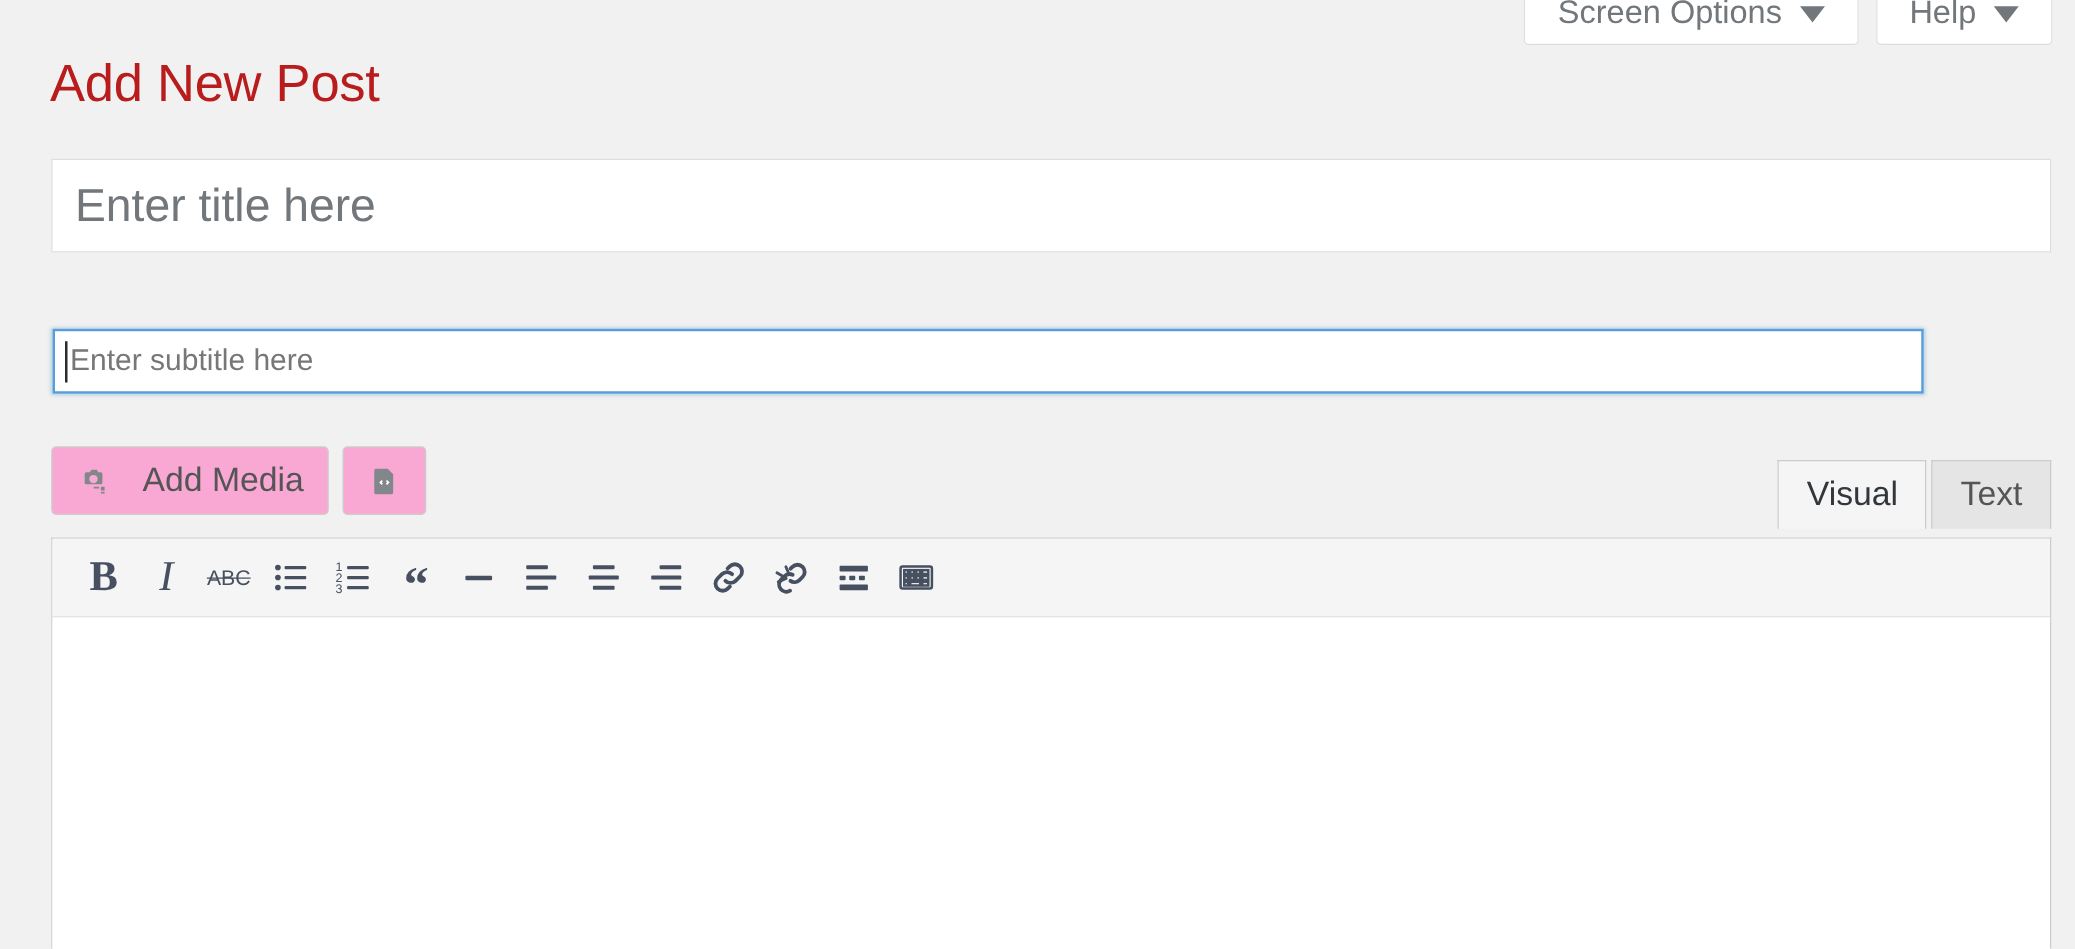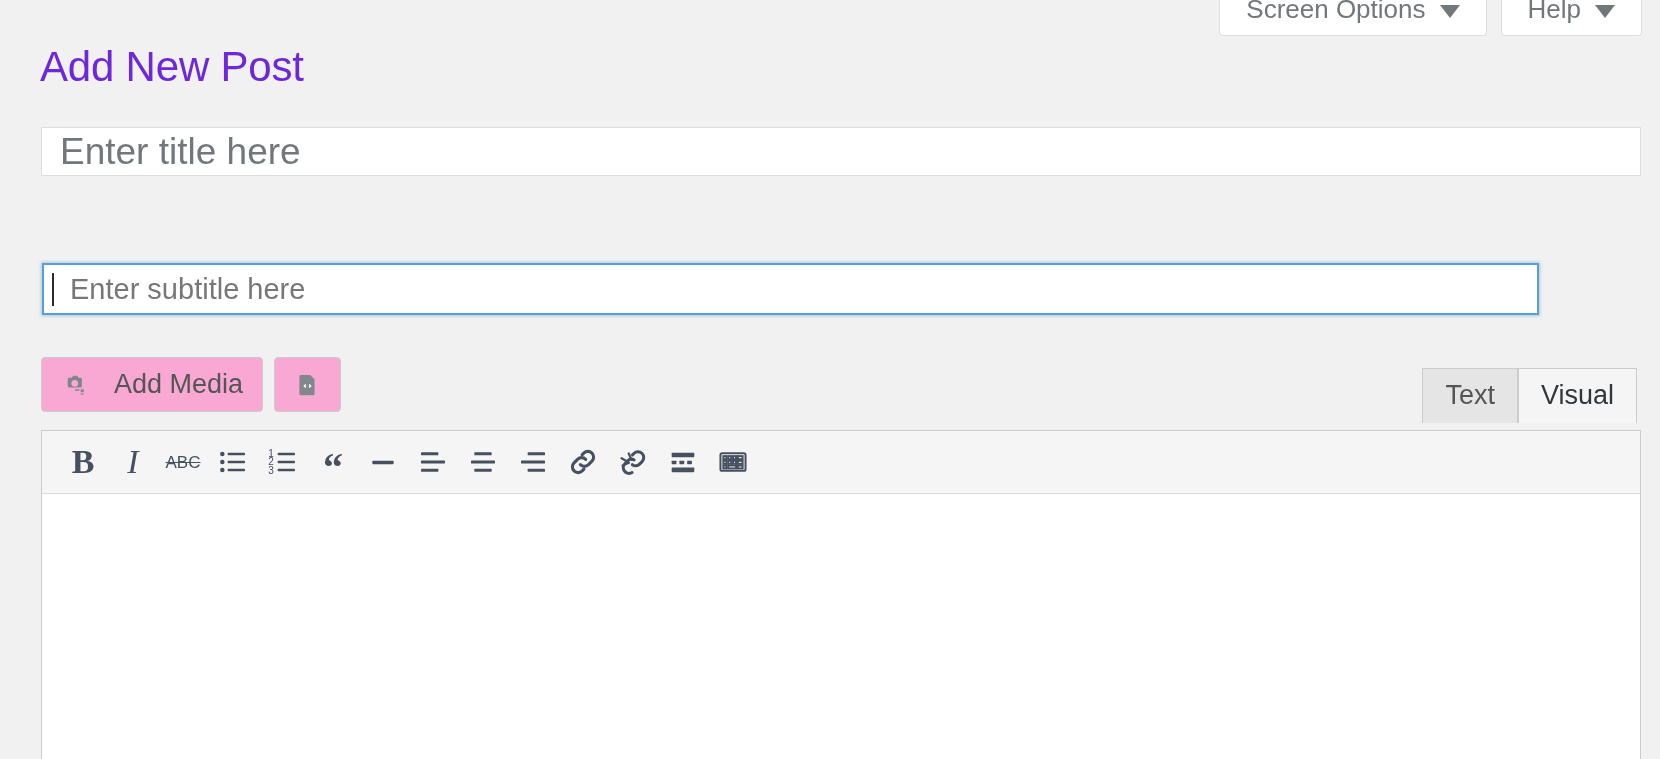--- a/index.html
+++ b/index.html
@@ -52,33 +52,33 @@
     top: 2px;
   }
 
   
   .page-title {
     position: absolute;
     left: 40px;
     top: 42px;
     font-size: 42px;
     font-weight: normal;
-    color: #6d28d9;
+    color: #b91c1c;
     margin: 0;
     line-height: 1.2;
     letter-spacing: -0.2px;
   }
 
   
   .title-wrap {
     position: absolute;
     left: 41px;
     top: 127px;
     width: 1600px;
-    height: 49px;
+    height: 75px;
     background: #fff;
     border: 1px solid #ddd;
     box-sizing: border-box;
   }
   .title-input {
     width: 100%;
     height: 100%;
     border: 0;
     outline: 0;
     background: transparent;
@@ -111,23 +111,23 @@
     margin-left: 8px;
     flex: none;
   }
   .subtitle-input {
     flex: 1;
     height: 100%;
     border: 0;
     outline: 0;
     background: transparent;
     font-family: "Liberation Sans", sans-serif;
-    font-size: 29px;
+    font-size: 24px;
     color: #23282d;
-    padding: 0 16px;
+    padding: 0 2px;
     box-sizing: border-box;
   }
   .subtitle-input::placeholder { color: #777; opacity: 1; }
 
   
   .media-buttons {
     position: absolute;
     left: 41px;
     top: 357px;
     display: flex;
@@ -261,25 +261,25 @@
     <span>
       <svg width="27" height="27" viewBox="0 0 20 20" fill="#82878c">
         <path d="M5 3h7l3.2 3.2V17a1 1 0 0 1-1 1H5a1 1 0 0 1-1-1V4a1 1 0 0 1 1-1z"></path>
         <path d="M8.4 9.6 6.9 11.1l1.5 1.5.75-.75-.75-.75.75-.75zM11.6 9.6l-.75.75.75.75-.75.75.75.75 1.5-1.5z" fill="#ffffff"></path>
       </svg>
     </span>
   </button>
 </div>
 
 <div class="editor-tabs">
+  <div class="ed-tab active">
+    <span>Visual</span>
+  </div>
   <div class="ed-tab inactive">
     <span>Text</span>
-  </div>
-  <div class="ed-tab active">
-    <span>Visual</span>
   </div>
 </div>
 
 <div class="editor">
   <div class="toolbar">
 
     <div class="tb-btn">
       <span class="glyph" style="font-family:'Liberation Serif',serif;font-weight:bold;">B</span>
     </div>
 

